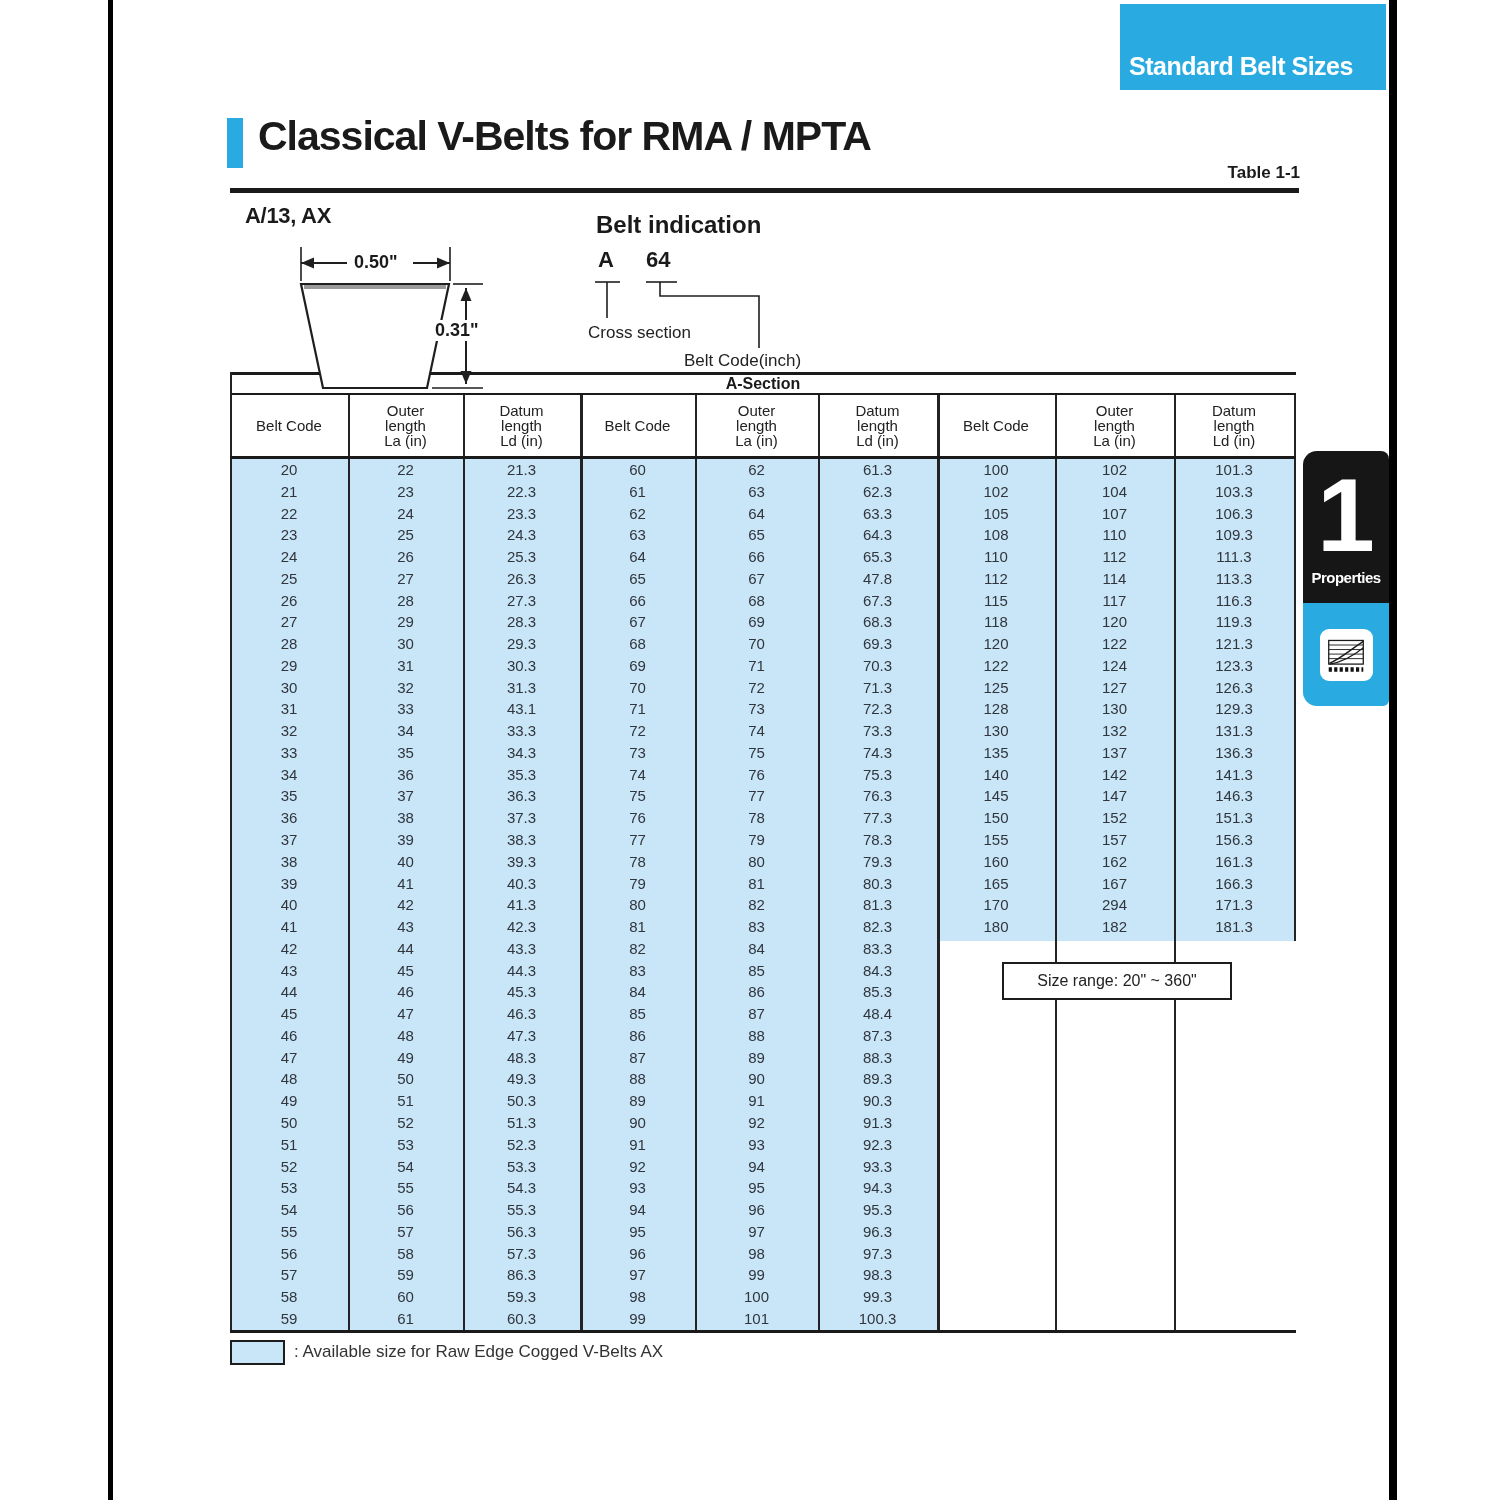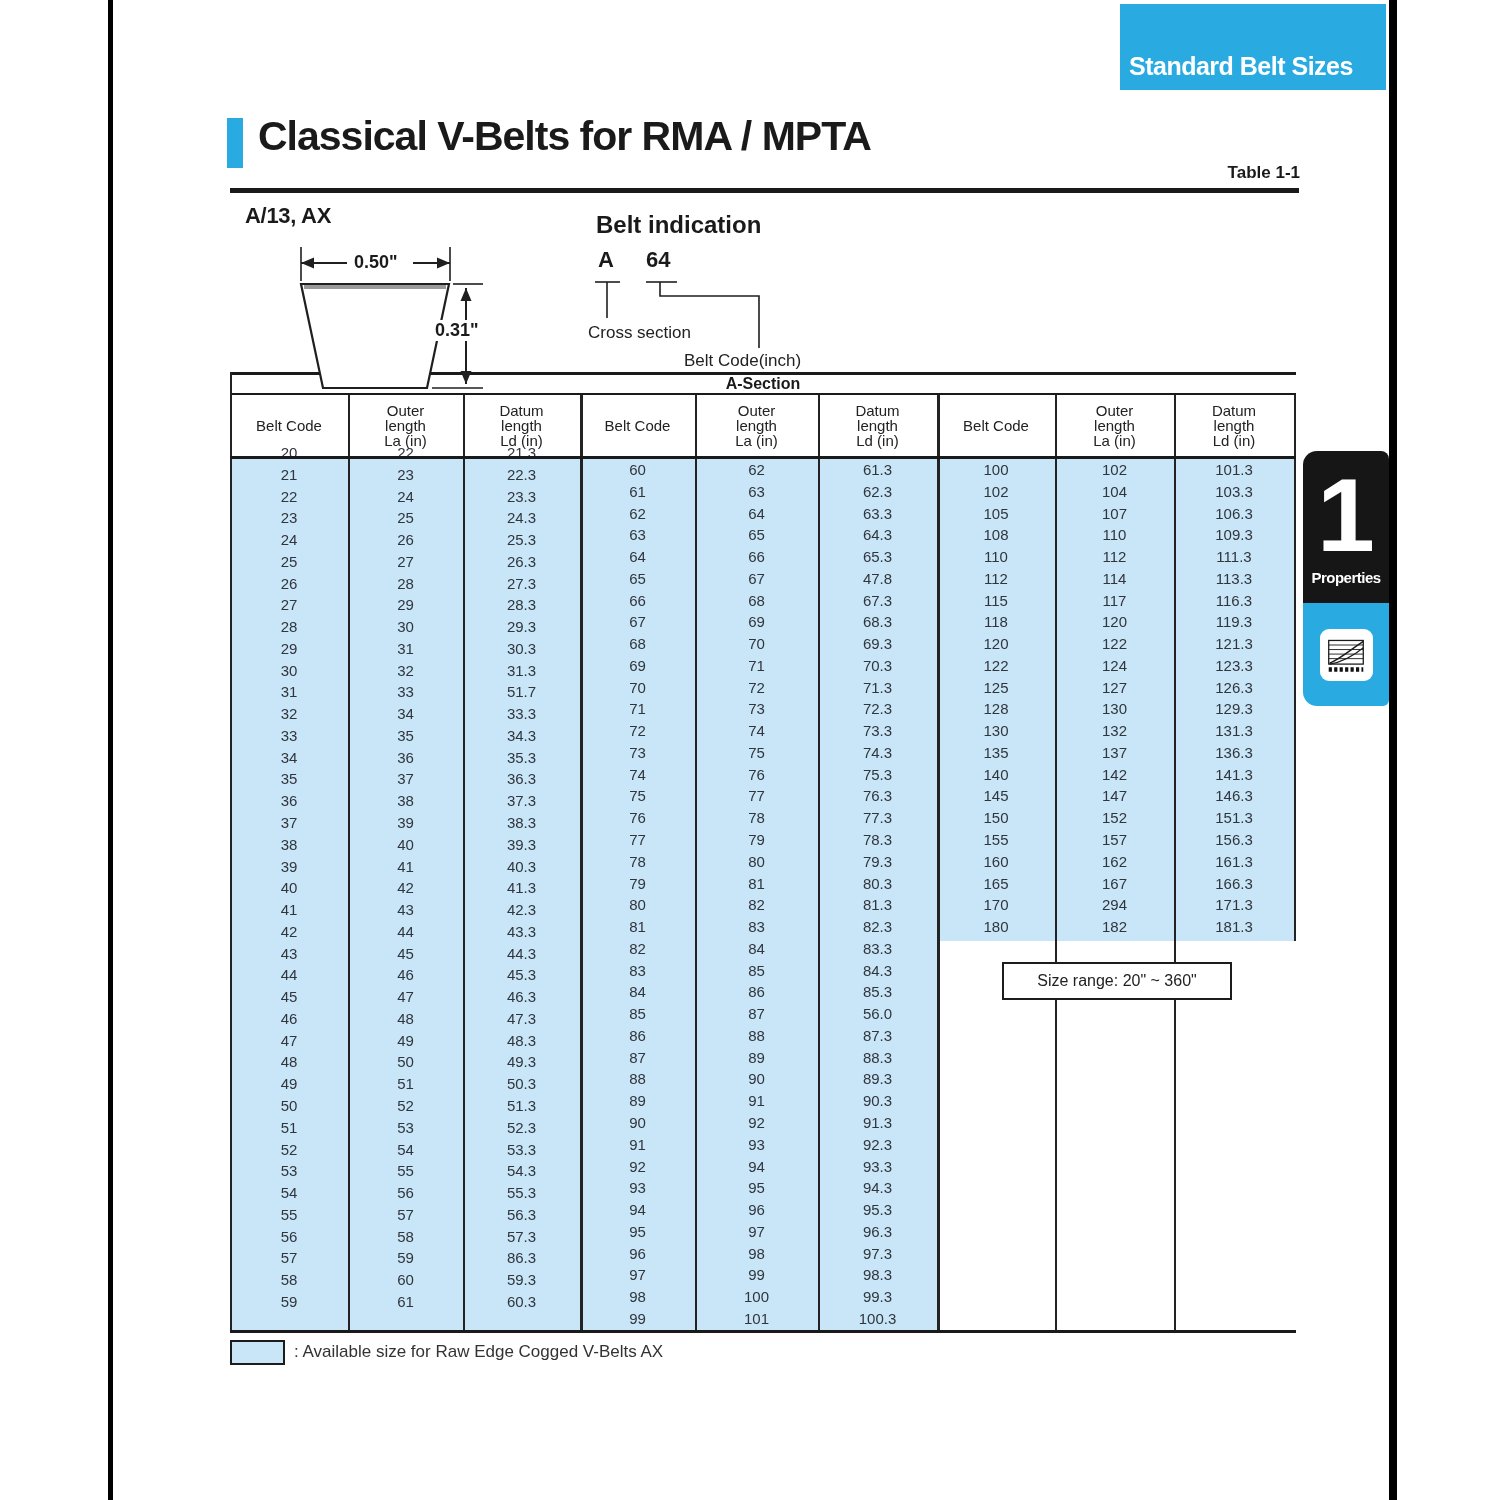--- a/index.html
+++ b/index.html
@@ -167,21 +167,21 @@
   <div class="vline" style="left:695px;top:395px;width:2px;height:938px;"></div>
   <div class="vline" style="left:818px;top:395px;width:2px;height:938px;"></div>
   <div class="vline" style="left:937px;top:395px;width:3px;height:938px;"></div>
   <div class="vline" style="left:1055px;top:395px;width:2px;height:938px;"></div>
   <div class="vline" style="left:1174px;top:395px;width:2px;height:938px;"></div>
   <div class="vline" style="left:1294px;top:395px;width:2px;height:546px;"></div>
 
   <div class="hline" style="left:230px;top:456px;width:1066px;height:3px;"></div>
   <div class="hline" style="left:230px;top:1330px;width:1066px;height:3px;"></div>
 
-  <div class="grid" id="grid-0" style="left:230px;top:442px;width:350px;grid-template-columns:118px 115px 117px;">
+  <div class="grid" id="grid-0" style="left:230px;top:459px;width:350px;grid-template-columns:118px 115px 117px;">
       <div>20</div>
       <div>22</div>
       <div>21.3</div>
       <div>21</div>
       <div>23</div>
       <div>22.3</div>
       <div>22</div>
       <div>24</div>
       <div>23.3</div>
       <div>23</div>
@@ -203,21 +203,21 @@
       <div>30</div>
       <div>29.3</div>
       <div>29</div>
       <div>31</div>
       <div>30.3</div>
       <div>30</div>
       <div>32</div>
       <div>31.3</div>
       <div>31</div>
       <div>33</div>
-      <div>51.7</div>
+      <div>43.1</div>
       <div>32</div>
       <div>34</div>
       <div>33.3</div>
       <div>33</div>
       <div>35</div>
       <div>34.3</div>
       <div>34</div>
       <div>36</div>
       <div>35.3</div>
       <div>35</div>
@@ -367,21 +367,21 @@
       <div>84</div>
       <div>83.3</div>
       <div>83</div>
       <div>85</div>
       <div>84.3</div>
       <div>84</div>
       <div>86</div>
       <div>85.3</div>
       <div>85</div>
       <div>87</div>
-      <div>56.0</div>
+      <div>48.4</div>
       <div>86</div>
       <div>88</div>
       <div>87.3</div>
       <div>87</div>
       <div>89</div>
       <div>88.3</div>
       <div>88</div>
       <div>90</div>
       <div>89.3</div>
       <div>89</div>

